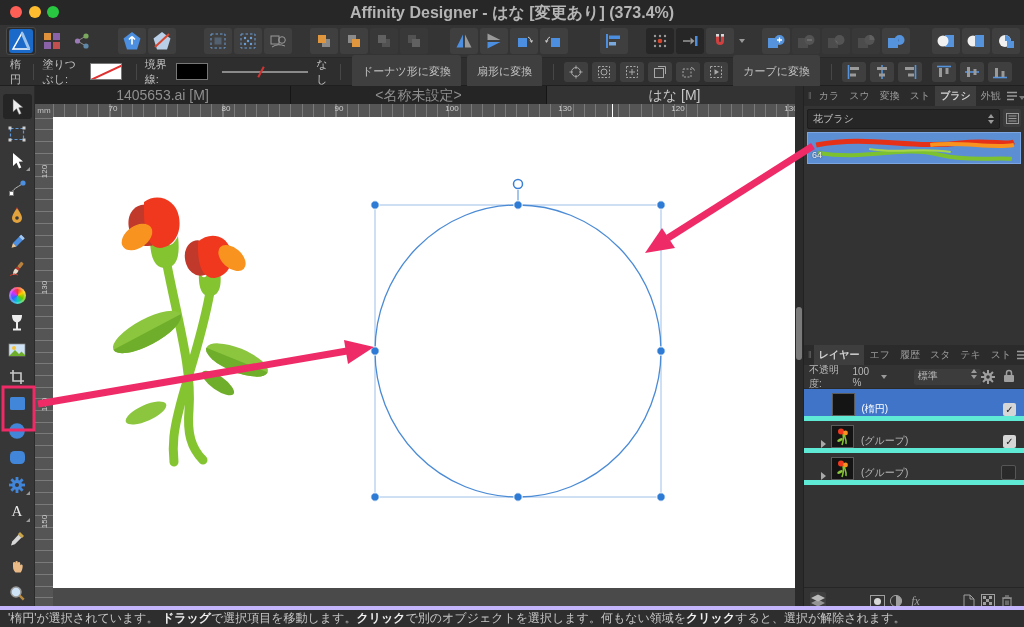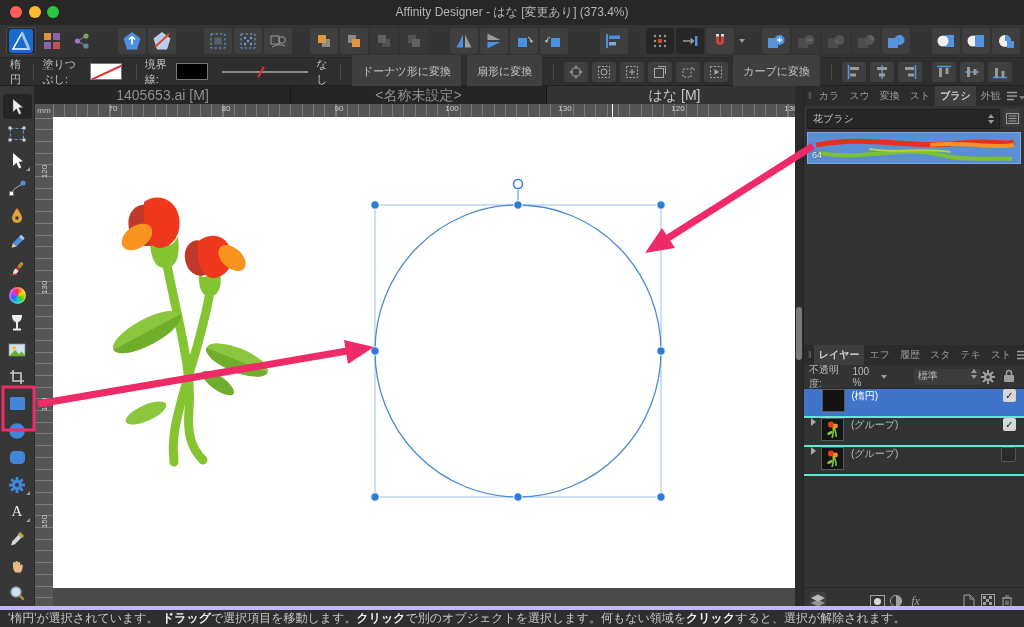--- a/index.html
+++ b/index.html
@@ -1,21 +1,21 @@
 <!DOCTYPE html>
 <html><head>
 <meta charset="utf-8">
 <style>
   html,body{margin:0;padding:0;background:#1a1a1a}
   .app{position:relative;width:1024px;height:627px;background:#333;overflow:hidden;
        font-family:"Liberation Sans",sans-serif;color:#c8c8c8;font-size:11px}
   
   .titlebar{position:absolute;top:0;left:0;right:0;height:25px;background:#272727;border-bottom:1px solid #1b1b1b}
   .tl{position:absolute;top:6px;width:12px;height:12px;border-radius:50%}
-  .title{line-height:25px;text-align:center;color:#b5b5b5;font-size:12px;font-weight:normal}
+  .title{line-height:25px;text-align:center;color:#b5b5b5;font-size:16px;font-weight:bold}
   
   .toolbar{position:absolute;top:25px;left:0;right:0;height:33px;background:#343434;display:flex;align-items:center;padding:0 6px;box-sizing:border-box;border-bottom:1px solid #282828}
   .tb{height:26px;min-width:28px;border-radius:3px;background:#3f3f3f;display:flex;align-items:center;justify-content:center;margin-right:2px;flex:none}
   .tb.flat{background:transparent}
   .tb.pressed{background:#262626}
   .tb.dim{opacity:.45}
   .g{display:flex;align-items:center;flex:none}
   .caret{width:0;height:0;border-left:3.5px solid transparent;border-right:3.5px solid transparent;border-top:4px solid #9a9a9a;margin:0 3px}
   
   .ctxbar{position:absolute;top:58px;left:0;right:0;height:28px;background:#2e2e2e;display:flex;align-items:center;padding:0 10px;box-sizing:border-box;border-bottom:1px solid #1f1f1f;color:#c3c3c3}
@@ -58,21 +58,21 @@
   .stepper{margin-left:auto;display:flex;flex-direction:column;align-items:center;justify-content:center}
   .up{width:0;height:0;border-left:3.5px solid transparent;border-right:3.5px solid transparent;border-bottom:4px solid #9a9a9a;margin-bottom:2px}
   .dn{width:0;height:0;border-left:3.5px solid transparent;border-right:3.5px solid transparent;border-top:4px solid #9a9a9a}
   .listbtn{width:18px;height:18px;margin:3px 3px 3px 0;background:#3c3c3c;border-radius:2px;display:flex;align-items:center;justify-content:center}
   .cathdr{display:flex}
   .brush{margin:0 3px;height:30px;background:#5b8ed3;border:1px solid #7aa5e0;position:relative}
   .brush .lbl{position:absolute;left:4px;bottom:3px;font-size:9px;color:#eee;text-shadow:0 0 2px #345}
   .lsec{position:absolute;top:259px;left:0;right:0;bottom:0;background:#333}
   .oprow{height:23px;display:flex;align-items:center;font-size:10px;padding:0 5px;border-bottom:1px solid #2a2a2a;color:#b9b9b9}
   .blend{background:#3c3c3c;border-radius:2px;height:16px;display:flex;align-items:flex-start;padding:0 4px;margin-left:24px;width:66px}
-  .lrow{height:27px;display:flex;align-items:flex-start;font-size:10px;color:#b9b9b9;border-bottom:2px solid #5eead4;padding-left:7px}
+  .lrow{height:27px;display:flex;align-items:flex-end;font-size:10px;color:#b9b9b9;border-bottom:5px solid #5eead4;padding-left:17px}
   .lrow.sel{background:#3f74c9;color:#fff}
   .thumb{width:21px;height:21px;background:#141414;border:1px solid #5a5a5a;margin-right:7px;flex:none;display:flex;align-items:center;justify-content:center}
   .tri{width:0;height:0;border-top:4px solid transparent;border-bottom:4px solid transparent;border-left:5.5px solid #a9a9a9;margin-right:5px;flex:none}
   .trisp{width:5.5px;margin-right:5px;flex:none}
   .chk{width:13px;height:13px;border-radius:2px;margin-left:auto;margin-right:8px;background:#d6d6d6;color:#222;font-size:10px;line-height:13px;text-align:center;flex:none}
   .chk.off{background:#2a2a2a;border:1px solid #565656}
   .pfoot{position:absolute;bottom:0;left:0;right:0;height:22px;background:#333;border-top:1px solid #262626;display:flex;align-items:flex-end;padding:0 6px}
   .fbtn{display:flex;align-items:center;justify-content:center;width:22px;height:18px;margin-right:3px;border-radius:2px}
   .fx{font-family:"Liberation Serif",serif;font-style:italic;color:#9f9f9f;font-size:12px}
   

